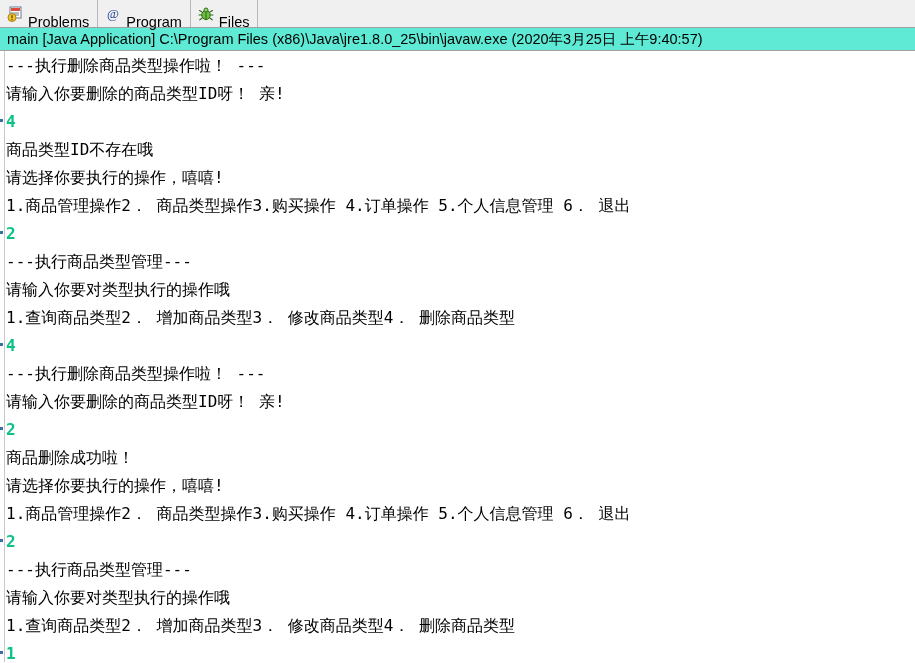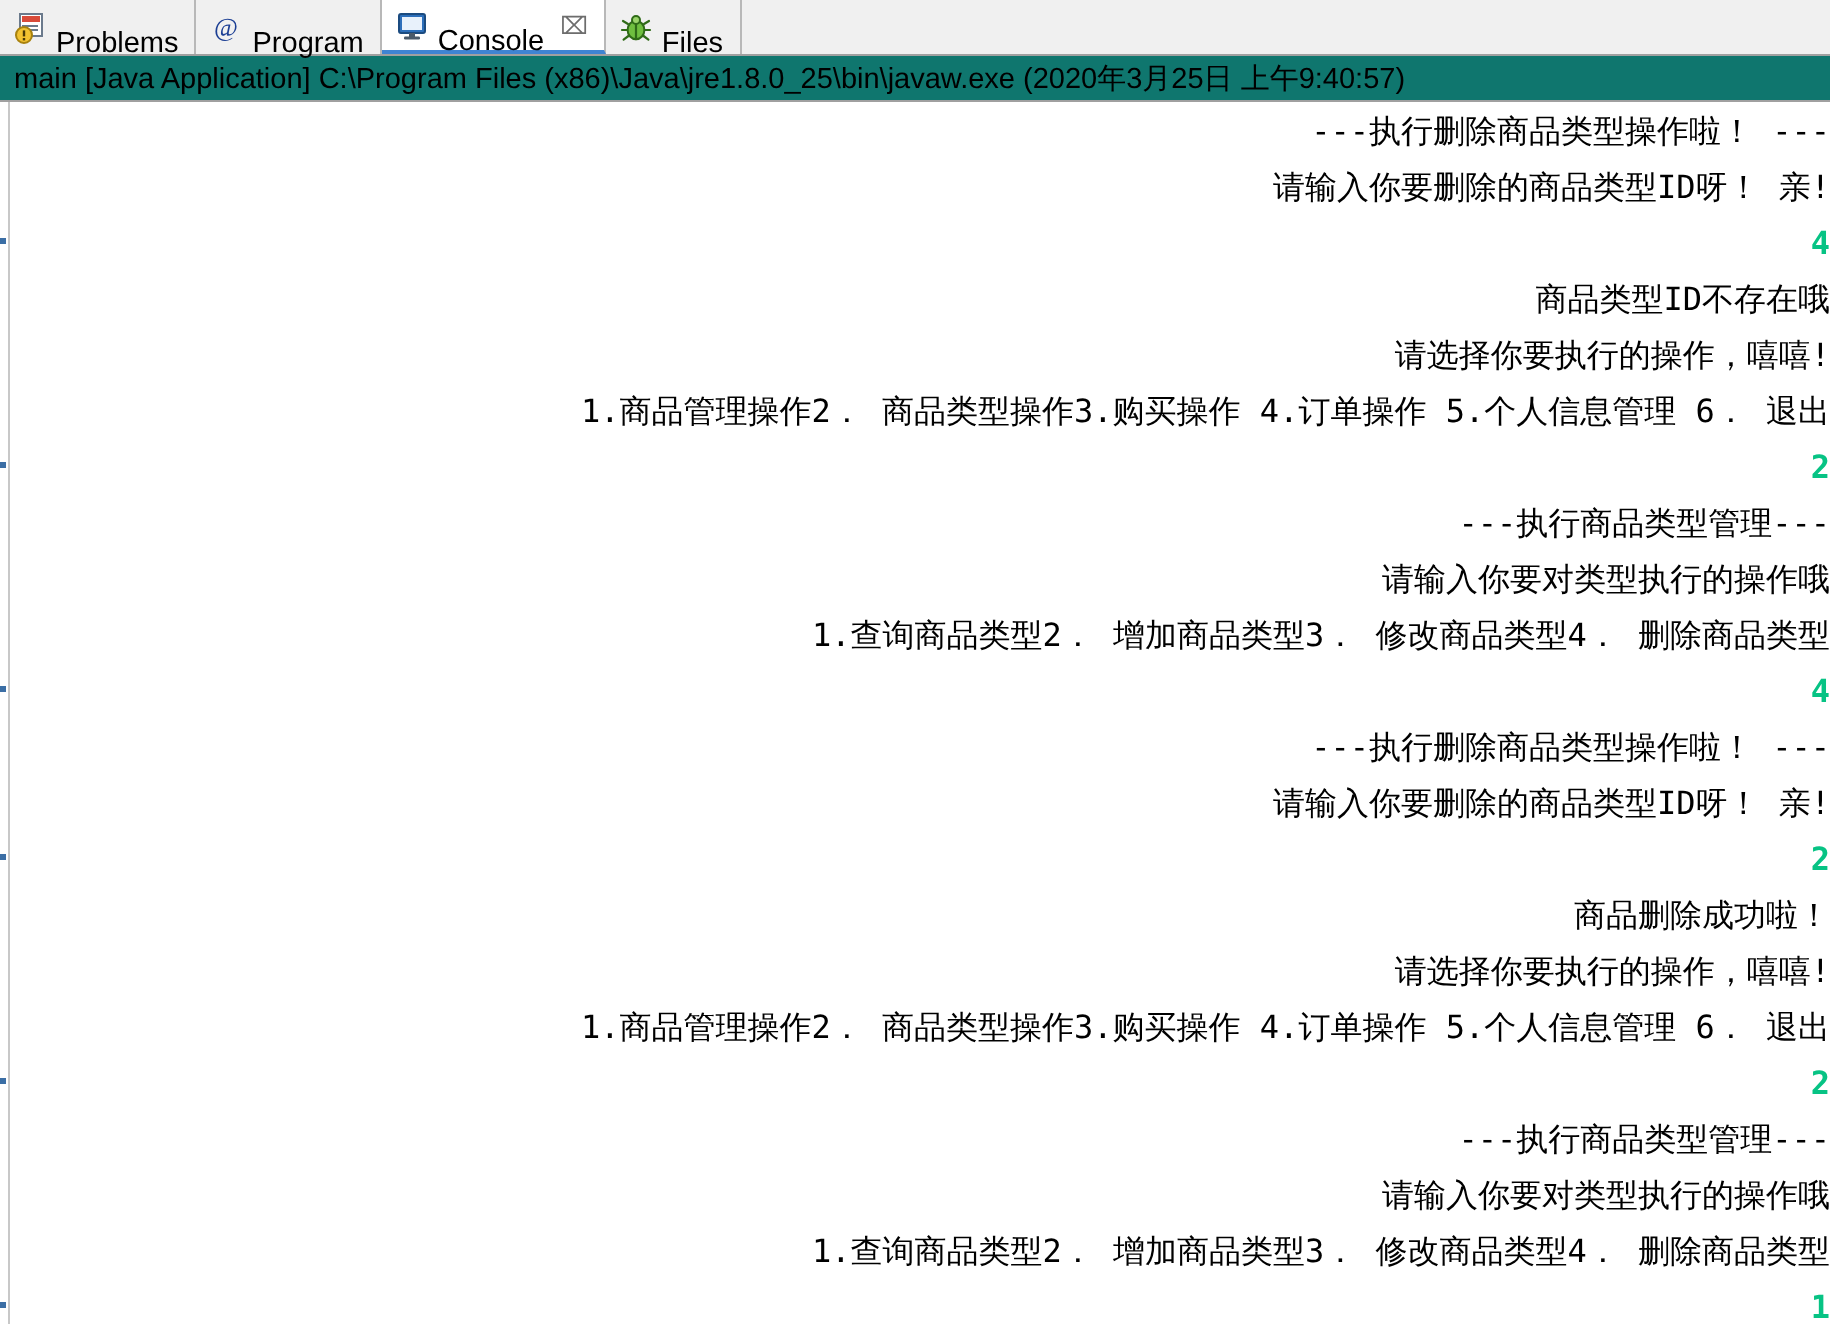--- a/index.html
+++ b/index.html
@@ -60,40 +60,39 @@
   .ticon {
     width: 16px; height: 16px;
     display: inline-block;
     flex: 0 0 16px;
     position: relative;
   }
 
   
   #console-header {
     height: 23px;
-    background: #0f766e;
+    background: #5eead4;
     border-bottom: 1px solid #a0a0a0;
     display: flex;
     align-items: center;
     box-sizing: border-box;
     padding-left: 7px;
     font-size: 14.5px;
     color: #000000;
     white-space: nowrap;
     overflow: hidden;
   }
 
   
   #console-body {
     position: relative;
     height: 611px;
     background: #ffffff;
     overflow: hidden;
     box-sizing: border-box;
-    text-align: right;
   }
   
   #annotation-ruler {
     position: absolute;
     left: 0; top: 0;
     width: 4px; height: 100%;
     background: #ffffff;
     border-right: 1px solid #c8c8c8;
   }
   .ruler-mark {
@@ -134,30 +133,20 @@
           <rect x="4.4" y="13" width="1.2" height="1.2" fill="#4a3a06"></rect>
         </svg></span>
       <span class="tab-label">Problems</span>
     </div>
     <div class="tab">
       <span class="ticon"><svg width="16" height="16" viewBox="0 0 16 16">
           <text x="8" y="12" text-anchor="middle" font-size="13" font-family="&quot;Liberation Serif&quot;, serif" fill="#1c3f94">@</text>
         </svg></span>
       <span class="tab-label">Program</span>
     </div>
-    <div class="tab active">
-      <span class="ticon"><svg width="16" height="16" viewBox="0 0 16 16">
-          <rect x="1.5" y="2" width="13" height="9.5" rx="1" fill="#2d6fba" stroke="#1b4b80" stroke-width="1"></rect>
-          <rect x="3" y="3.5" width="10" height="6.5" fill="#e8f1fb"></rect>
-          <rect x="6.5" y="11.5" width="3" height="2" fill="#4a5a6a"></rect>
-          <rect x="4" y="13.3" width="8" height="1.4" rx="0.6" fill="#4a5a6a"></rect>
-        </svg></span>
-      <span class="tab-label">Console</span>
-      <span class="tab-close">⌧</span>
-    </div>
     <div class="tab">
       <span class="ticon"><svg width="16" height="16" viewBox="0 0 16 16">
           <ellipse cx="8" cy="9" rx="4.2" ry="4.6" fill="#6fbf3f" stroke="#2f6b17" stroke-width="1"></ellipse>
           <path d="M8 4.4 v9.2 M4 6 l-2.5 -1.5 M12 6 l2.5 -1.5 M3.6 9 h-2.6 M12.4 9 h2.6 M4.2 12 l-2.4 1.8 M11.8 12 l2.4 1.8" stroke="#2f6b17" stroke-width="1.1" stroke-linecap="round"></path>
           <circle cx="8" cy="4" r="2" fill="#9ad46a" stroke="#2f6b17" stroke-width="1"></circle>
         </svg></span>
       <span class="tab-label">Files</span>
     </div>
     <div class="tab-filler"></div>
   </div>

